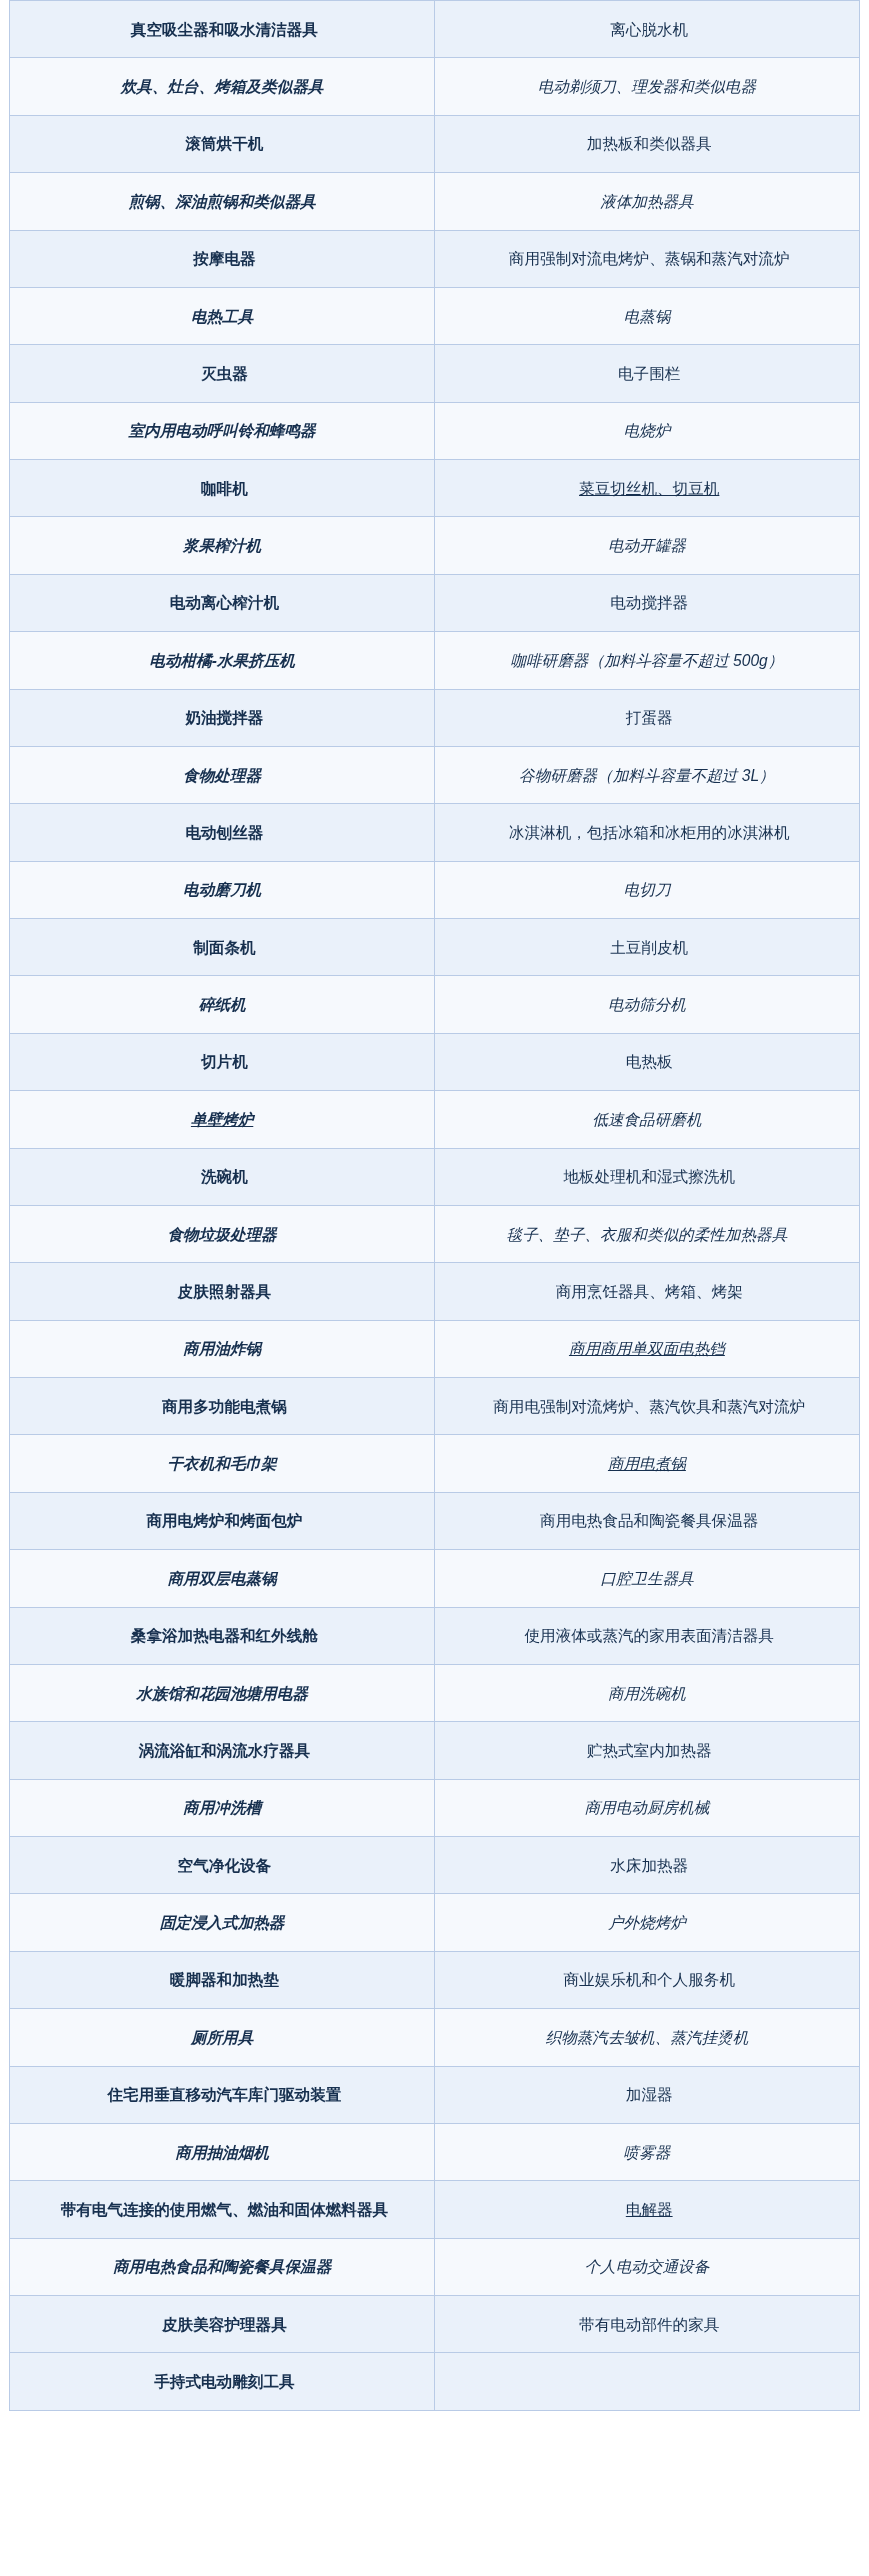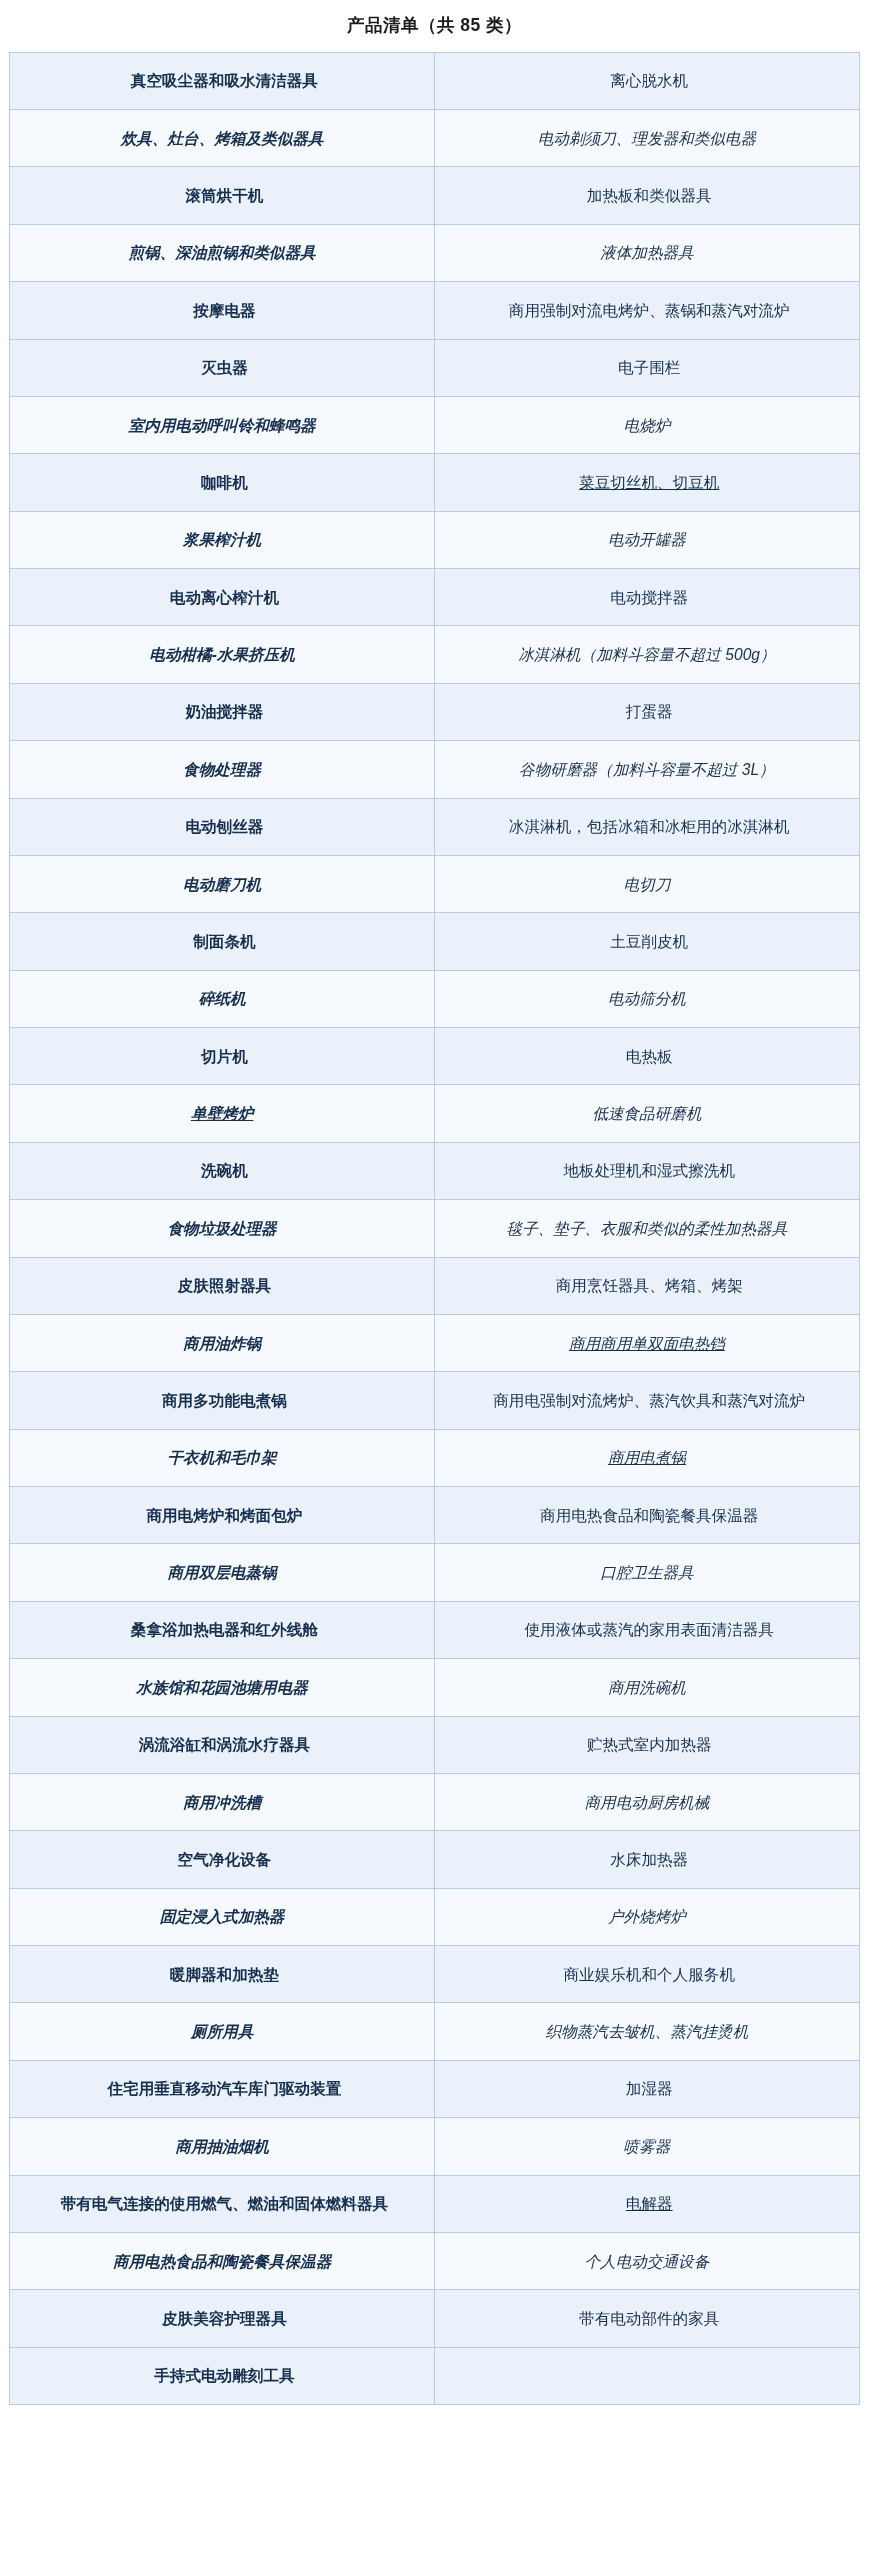--- a/index.html
+++ b/index.html
@@ -59,21 +59,20 @@
   }
   .underline {
     text-decoration: underline;
     text-align: right;
   }
 </style>
 </head>
 <body>
 
 <div class="sheet">
-  <div class="title">产品清单（共 85 类）</div>
   <table class="product-table">
     <tbody>
         <tr class="row-odd">
           <td class="col-left">真空吸尘器和吸水清洁器具</td>
           <td class="col-right">离心脱水机</td>
         </tr>
         <tr class="row-even">
           <td class="col-left">炊具、灶台、烤箱及类似器具</td>
           <td class="col-right">电动剃须刀、理发器和类似电器</td>
         </tr>
@@ -82,20 +81,24 @@
           <td class="col-right">加热板和类似器具</td>
         </tr>
         <tr class="row-even">
           <td class="col-left">煎锅、深油煎锅和类似器具</td>
           <td class="col-right">液体加热器具</td>
         </tr>
         <tr class="row-odd">
           <td class="col-left">按摩电器</td>
           <td class="col-right">商用强制对流电烤炉、蒸锅和蒸汽对流炉</td>
         </tr>
+        <tr class="row-even">
+          <td class="col-left">电热工具</td>
+          <td class="col-right">电蒸锅</td>
+        </tr>
         <tr class="row-odd">
           <td class="col-left">灭虫器</td>
           <td class="col-right">电子围栏</td>
         </tr>
         <tr class="row-even">
           <td class="col-left">室内用电动呼叫铃和蜂鸣器</td>
           <td class="col-right">电烧炉</td>
         </tr>
         <tr class="row-odd">
           <td class="col-left">咖啡机</td>
@@ -104,21 +107,21 @@
         <tr class="row-even">
           <td class="col-left">浆果榨汁机</td>
           <td class="col-right">电动开罐器</td>
         </tr>
         <tr class="row-odd">
           <td class="col-left">电动离心榨汁机</td>
           <td class="col-right">电动搅拌器</td>
         </tr>
         <tr class="row-even">
           <td class="col-left">电动柑橘-水果挤压机</td>
-          <td class="col-right">冰淇淋机（加料斗容量不超过 500g）</td>
+          <td class="col-right">咖啡研磨器（加料斗容量不超过 500g）</td>
         </tr>
         <tr class="row-odd">
           <td class="col-left">奶油搅拌器</td>
           <td class="col-right">打蛋器</td>
         </tr>
         <tr class="row-even">
           <td class="col-left">食物处理器</td>
           <td class="col-right">谷物研磨器（加料斗容量不超过 3L）</td>
         </tr>
         <tr class="row-odd">

